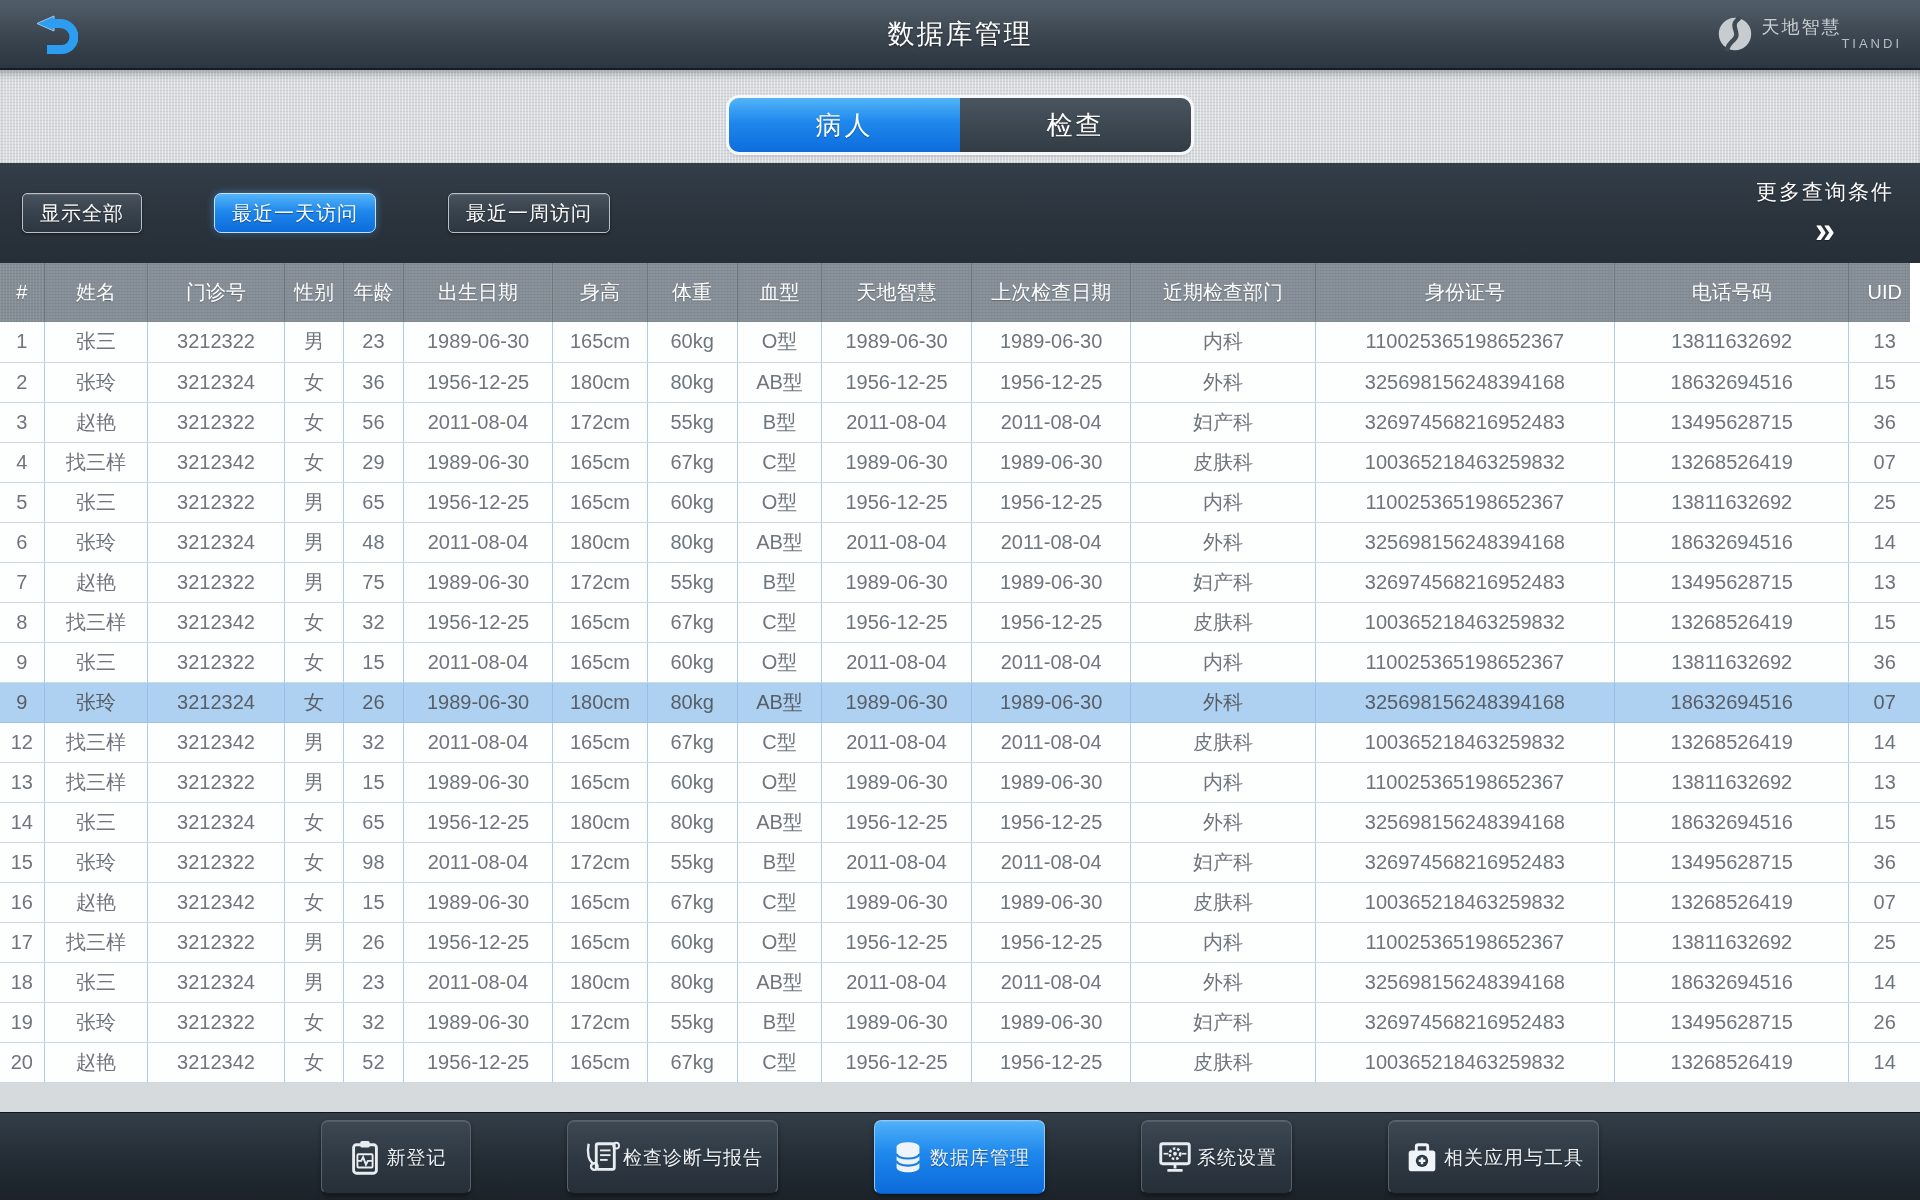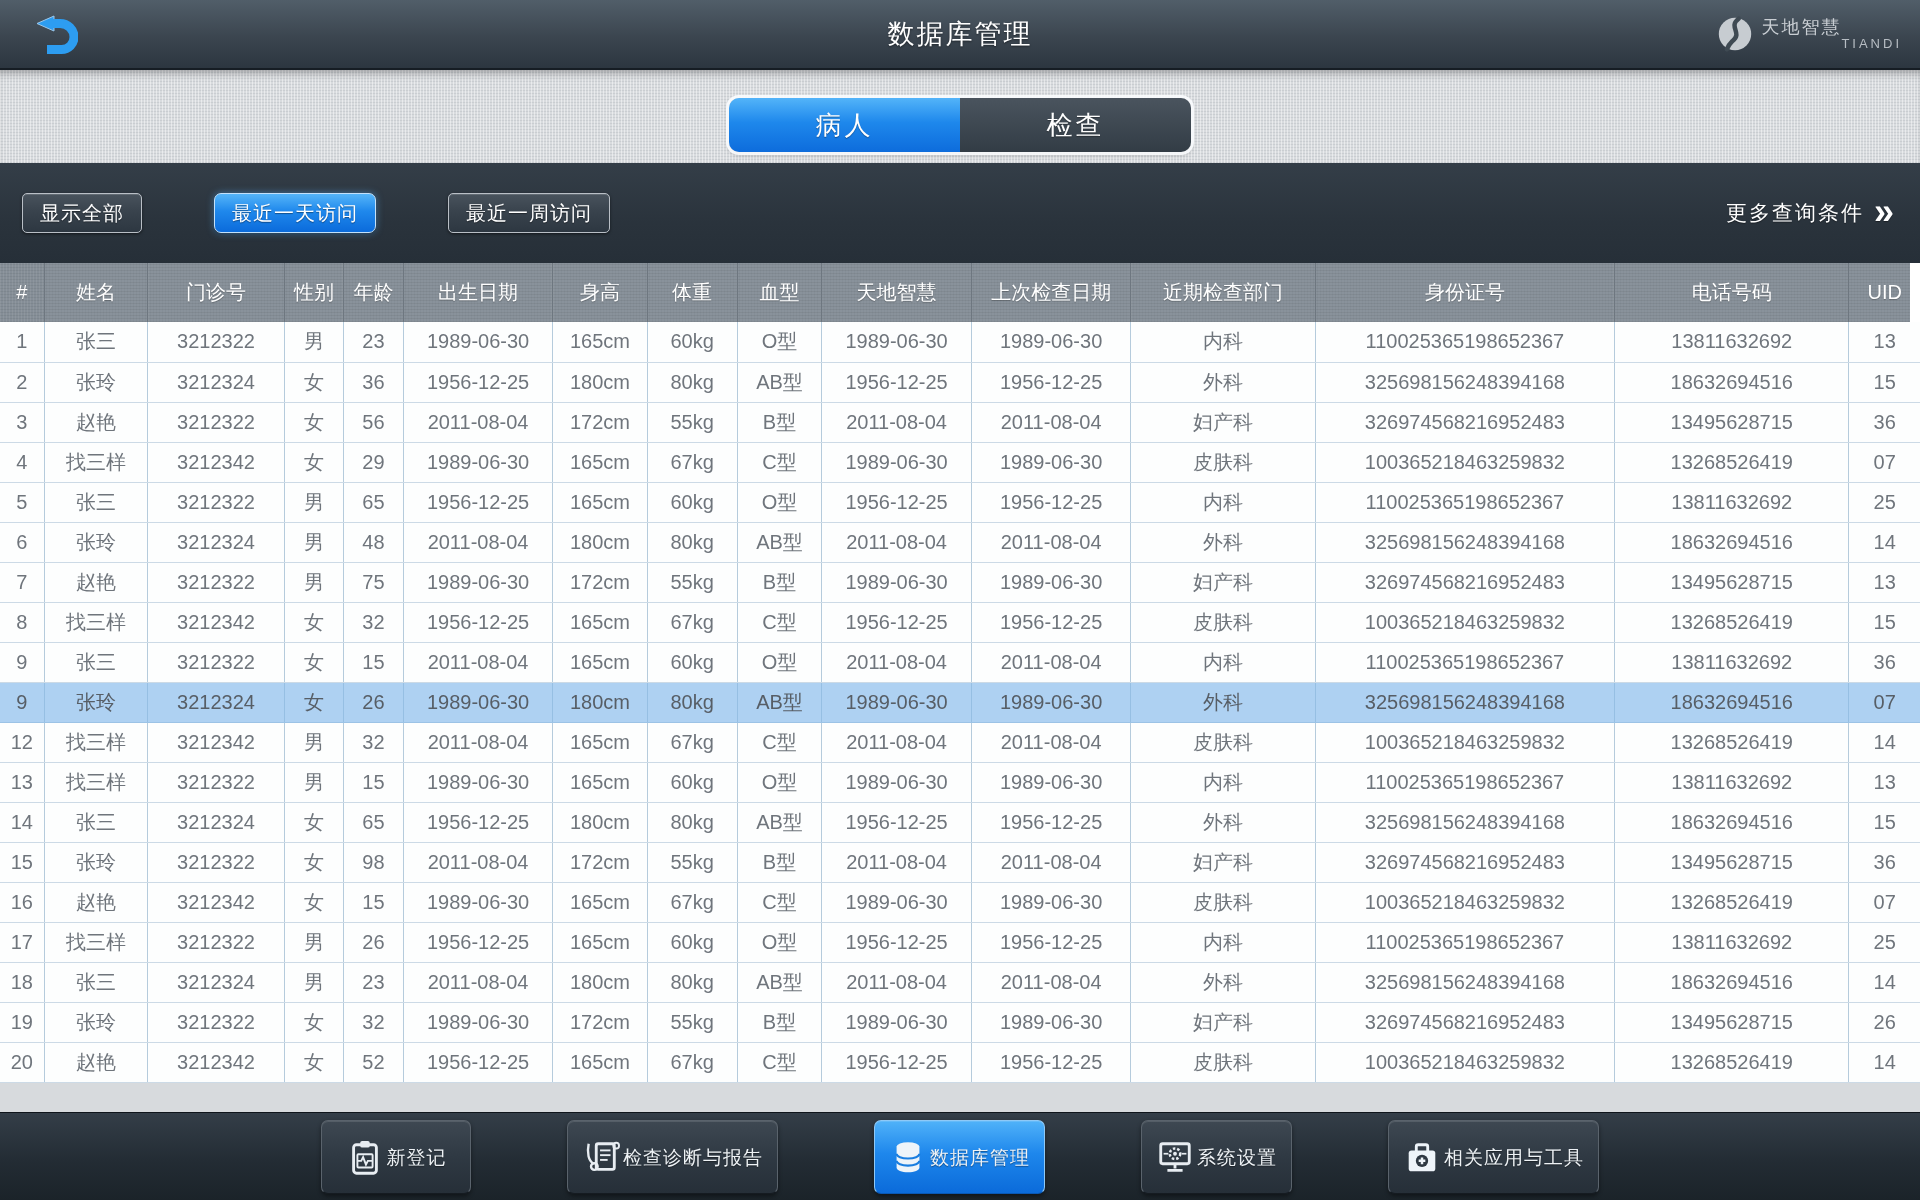--- a/index.html
+++ b/index.html
@@ -81,21 +81,21 @@
     text-shadow:0 1px 1px rgba(0,0,0,.4);
   }
   .fbtn + .fbtn{ margin-left:72px; }
   .fbtn.blue{
     background:linear-gradient(180deg,#55b5f9 0%,#1f88ec 45%,#0b6bdb 100%);
     border:1px solid #c3e1fb;border-radius:7px;
     box-shadow:0 0 7px rgba(90,175,250,.55),0 1px 3px rgba(0,0,0,.45);
   }
   .more-filters{
     margin-left:auto;display:flex;align-items:center;gap:10px;
-    color:#fff;cursor:pointer;margin-right:4px;
+    color:#fff;cursor:pointer;margin-right:4px;flex-direction:column;
   }
   .more-filters .more-label{font-size:21px;letter-spacing:2px;text-shadow:0 1px 1px rgba(0,0,0,.4);}
   .more-filters .chev{
     font-size:36px;line-height:1;font-weight:bold;
     transform:scaleY(1.05);margin-top:-4px;
     text-shadow:0 1px 1px rgba(0,0,0,.4);
   }
 
   
   .table-wrap{ background:#fff; position:relative; }

